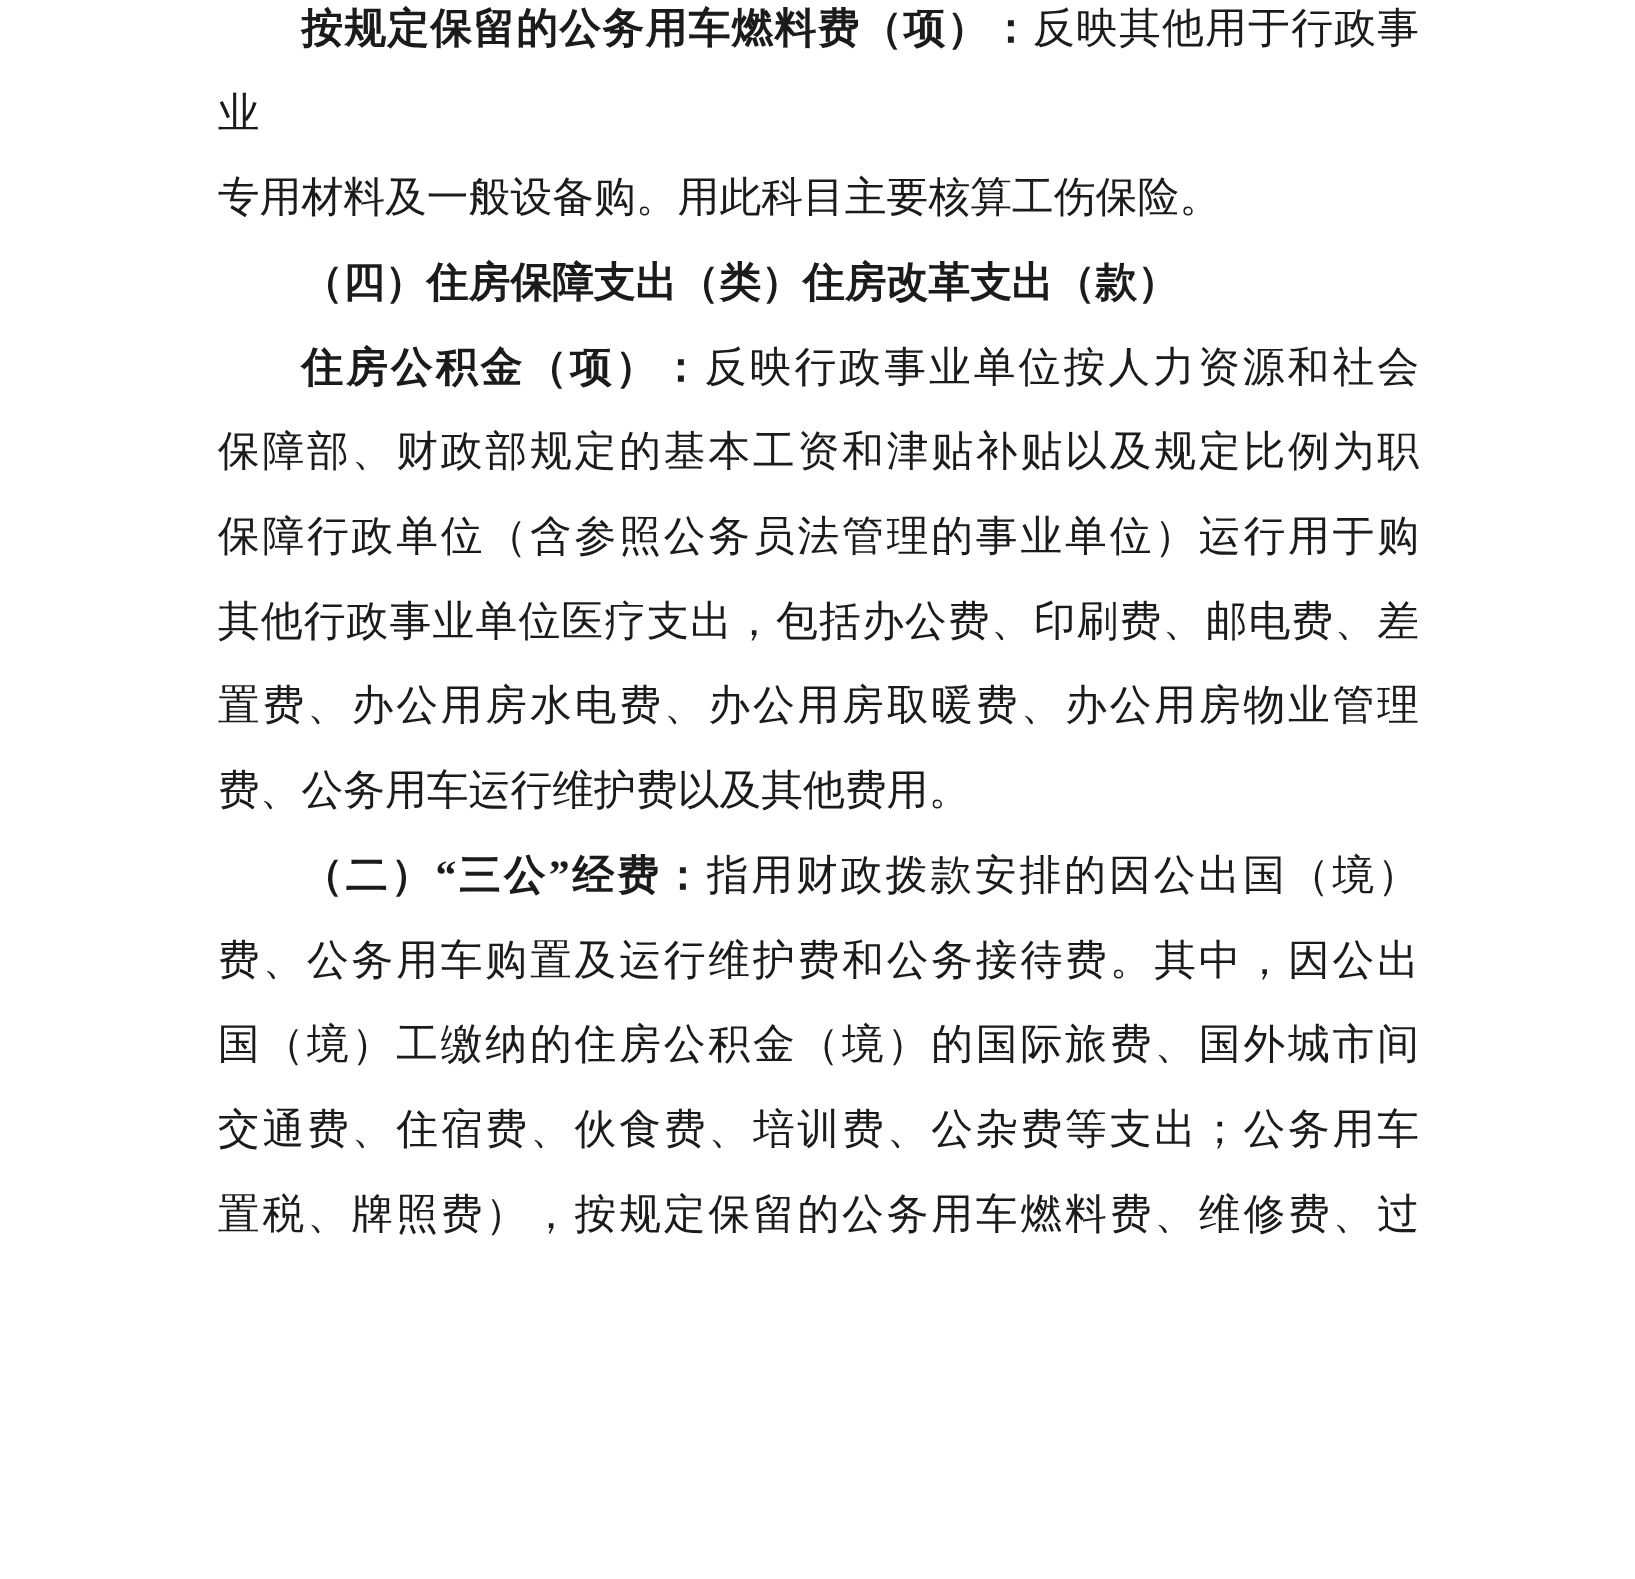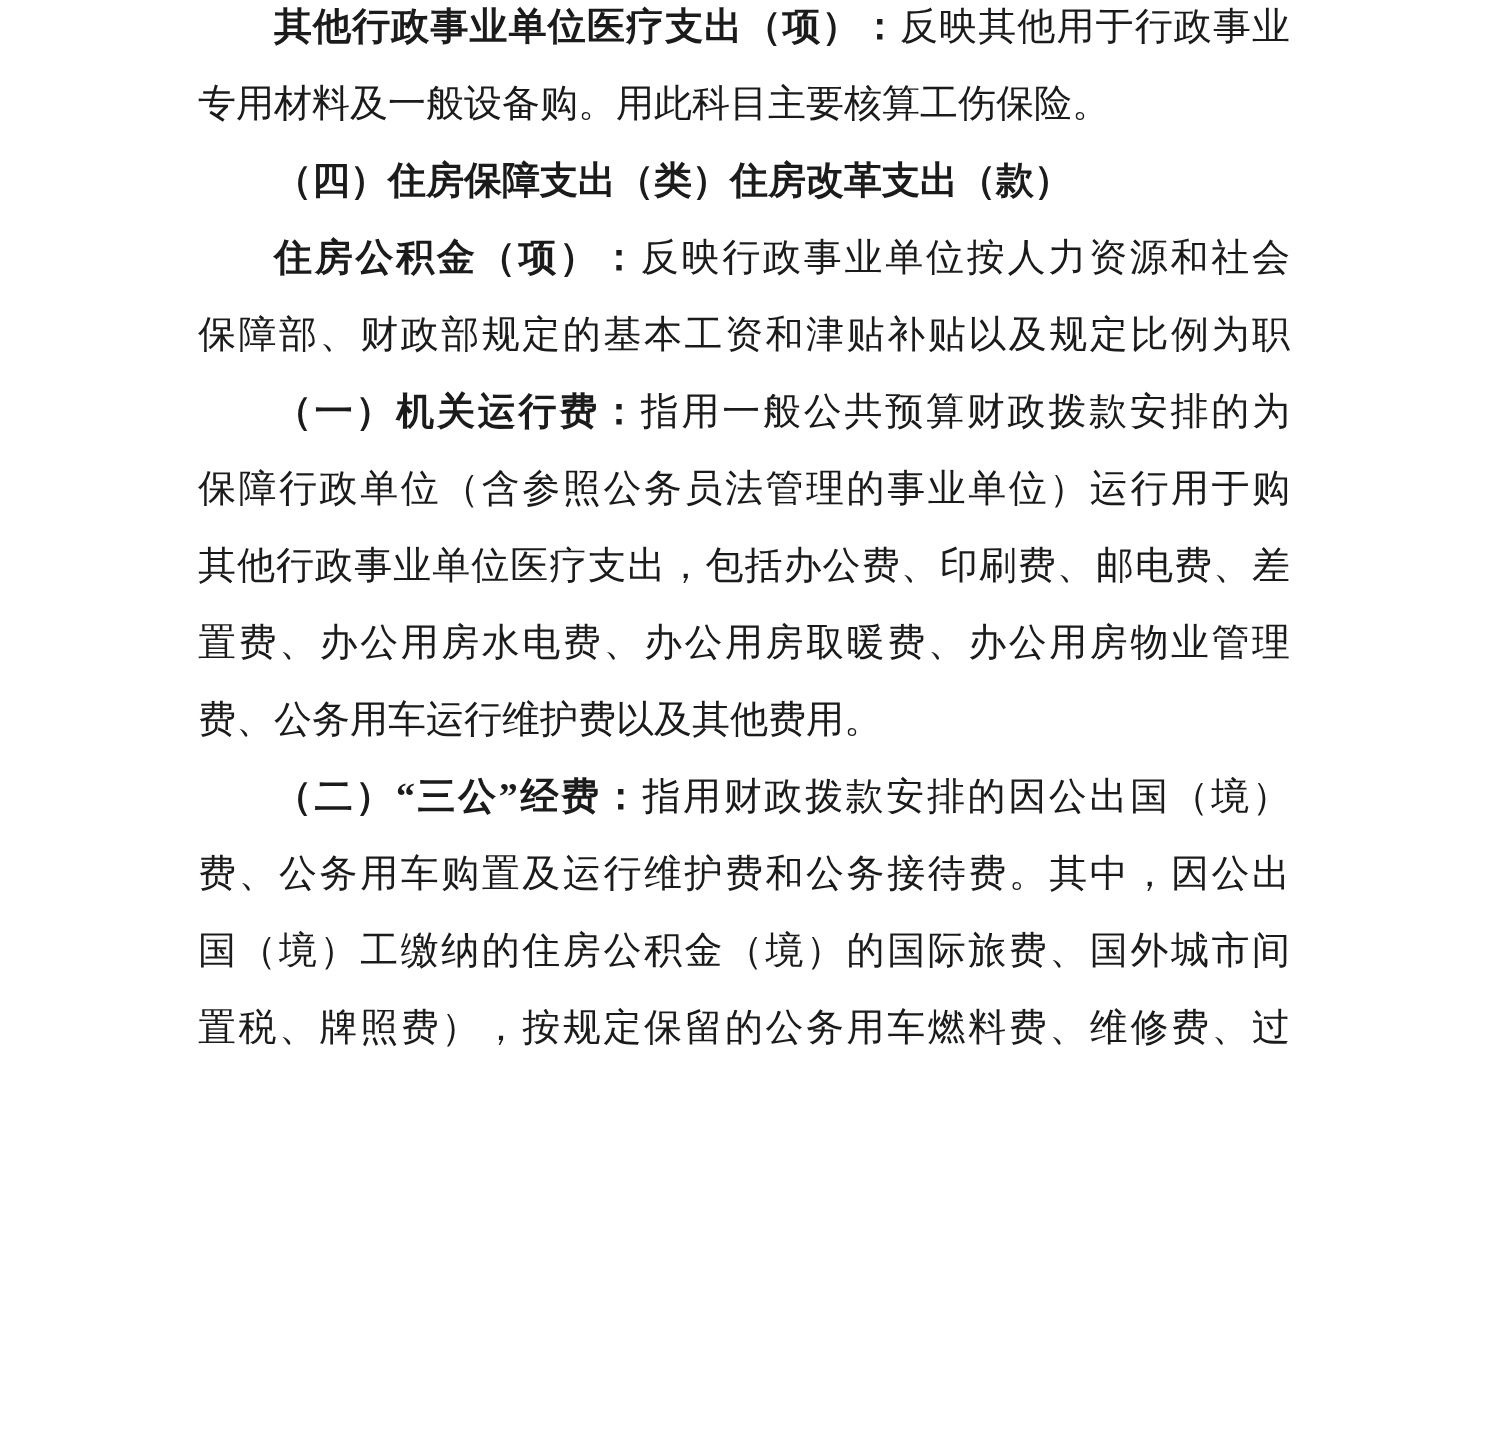--- a/index.html
+++ b/index.html
@@ -31,47 +31,47 @@
     text-indent: 76px;
   }
   .b { font-weight: bold; }
 </style>
 </head>
 <body>
 
 <div class="page">
   <div class="text-block">
 
-    <div class="line ind j"><span class="b">其他行政事业单位医疗支出（项）：</span><span>反映其他用于行政事业</span></div>
+    <div class="line ind j"><span class="b">按规定保留的公务用车燃料费（项）：</span><span>反映其他用于行政事业</span></div>
 
     <div class="line"><span class="b"></span><span>专用材料及一般设备购。用此科目主要核算工伤保险。</span></div>
 
     <div class="line ind"><span class="b">（四）住房保障支出（类）住房改革支出（款）</span><span></span></div>
 
     <div class="line ind j"><span class="b">住房公积金（项）：</span><span>反映行政事业单位按人力资源和社会</span></div>
 
     <div class="line j"><span class="b"></span><span>保障部、财政部规定的基本工资和津贴补贴以及规定比例为职</span></div>
 
 
 
-    <div class="line ind j"><span class="b">（一）机关运行费：</span><span>指用一般公共预算财政拨款安排的为</span></div>
 
     <div class="line j"><span class="b"></span><span>保障行政单位（含参照公务员法管理的事业单位）运行用于购</span></div>
 
     <div class="line j"><span class="b"></span><span>其他行政事业单位医疗支出，包括办公费、印刷费、邮电费、差</span></div>
 
 
     <div class="line j"><span class="b"></span><span>置费、办公用房水电费、办公用房取暖费、办公用房物业管理</span></div>
 
     <div class="line"><span class="b"></span><span>费、公务用车运行维护费以及其他费用。</span></div>
 
     <div class="line ind j"><span class="b">（二）“三公”经费：</span><span>指用财政拨款安排的因公出国（境）</span></div>
 
     <div class="line j"><span class="b"></span><span>费、公务用车购置及运行维护费和公务接待费。其中，因公出</span></div>
 
     <div class="line j"><span class="b"></span><span>国（境）工缴纳的住房公积金（境）的国际旅费、国外城市间</span></div>
 
+    <div class="line j"><span class="b"></span><span>交通费、住宿费、伙食费、培训费、公杂费等支出；公务用车</span></div>
 
 
     <div class="line j"><span class="b"></span><span>置税、牌照费），按规定保留的公务用车燃料费、维修费、过</span></div>
 
   </div>
 </div>
 
 </body></html>

